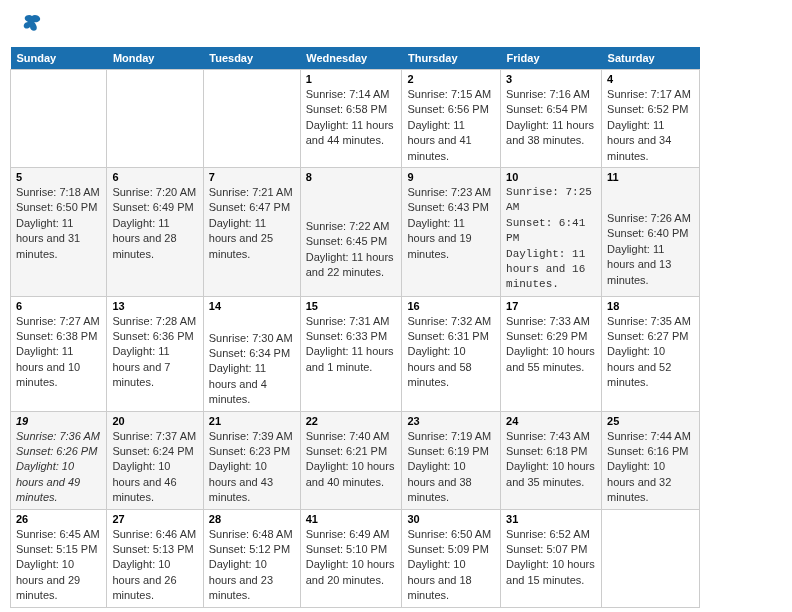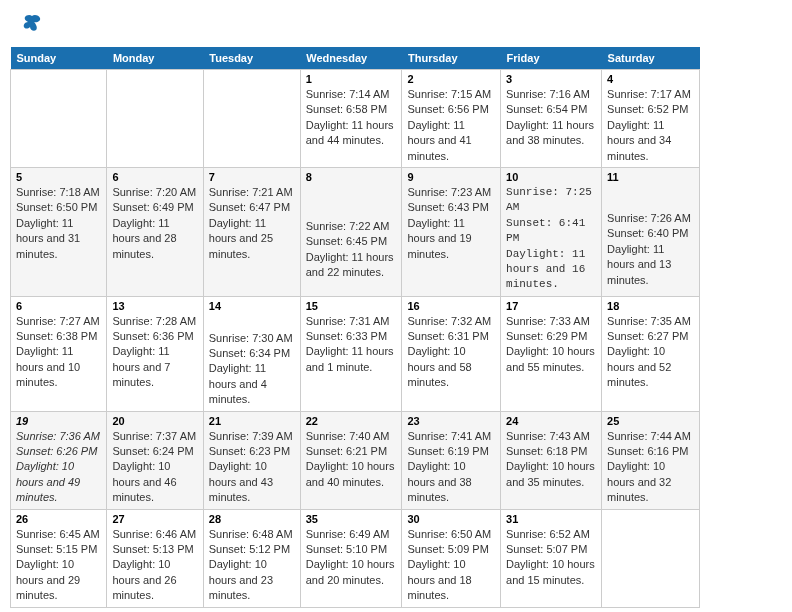--- a/index.html
+++ b/index.html
@@ -272,21 +272,21 @@
 Daylight: 10 hours and 43 minutes.</div>
           </td>
           <td style="background: rgb(245, 245, 245);">
             <span class="day-number">22</span>
             <div class="day-info" style="white-space: pre-line;">Sunrise: 7:40 AM
 Sunset: 6:21 PM
 Daylight: 10 hours and 40 minutes.</div>
           </td>
           <td style="background: rgb(245, 245, 245);">
             <span class="day-number">23</span>
-            <div class="day-info" style="white-space: pre-line;">Sunrise: 7:41 AM
+            <div class="day-info" style="white-space: pre-line;">Sunrise: 7:19 AM
 Sunset: 6:19 PM
 Daylight: 10 hours and 38 minutes.</div>
           </td>
           <td style="background: rgb(245, 245, 245);">
             <span class="day-number">24</span>
             <div class="day-info" style="white-space: pre-line;">Sunrise: 7:43 AM
 Sunset: 6:18 PM
 Daylight: 10 hours and 35 minutes.</div>
           </td>
           <td style="background: rgb(245, 245, 245);">
@@ -309,21 +309,21 @@
 Sunset: 5:13 PM
 Daylight: 10 hours and 26 minutes.</div>
           </td>
           <td>
             <span class="day-number">28</span>
             <div class="day-info" style="white-space: pre-line;">Sunrise: 6:48 AM
 Sunset: 5:12 PM
 Daylight: 10 hours and 23 minutes.</div>
           </td>
           <td>
-            <span class="day-number">35</span>
+            <span class="day-number">41</span>
             <div class="day-info" style="white-space: pre-line;">Sunrise: 6:49 AM
 Sunset: 5:10 PM
 Daylight: 10 hours and 20 minutes.</div>
           </td>
           <td>
             <span class="day-number">30</span>
             <div class="day-info" style="white-space: pre-line;">Sunrise: 6:50 AM
 Sunset: 5:09 PM
 Daylight: 10 hours and 18 minutes.</div>
           </td>

